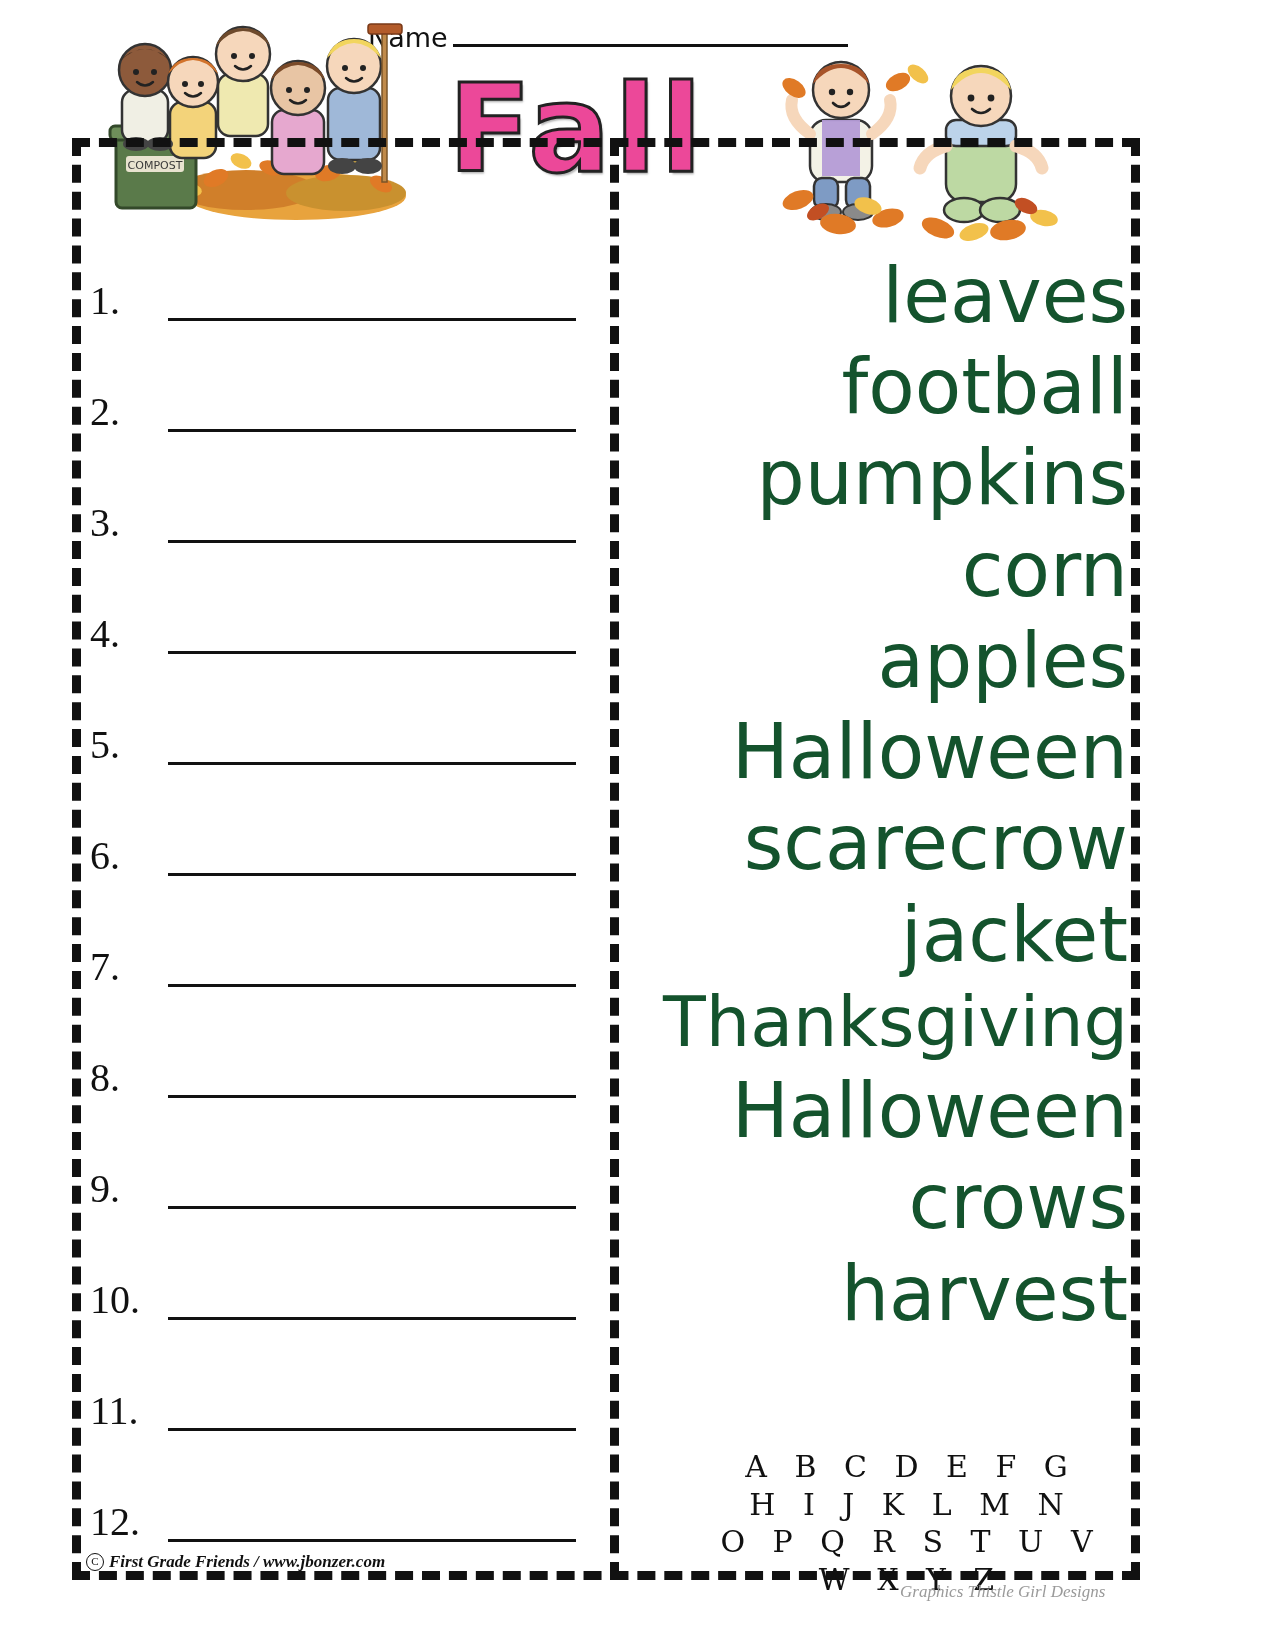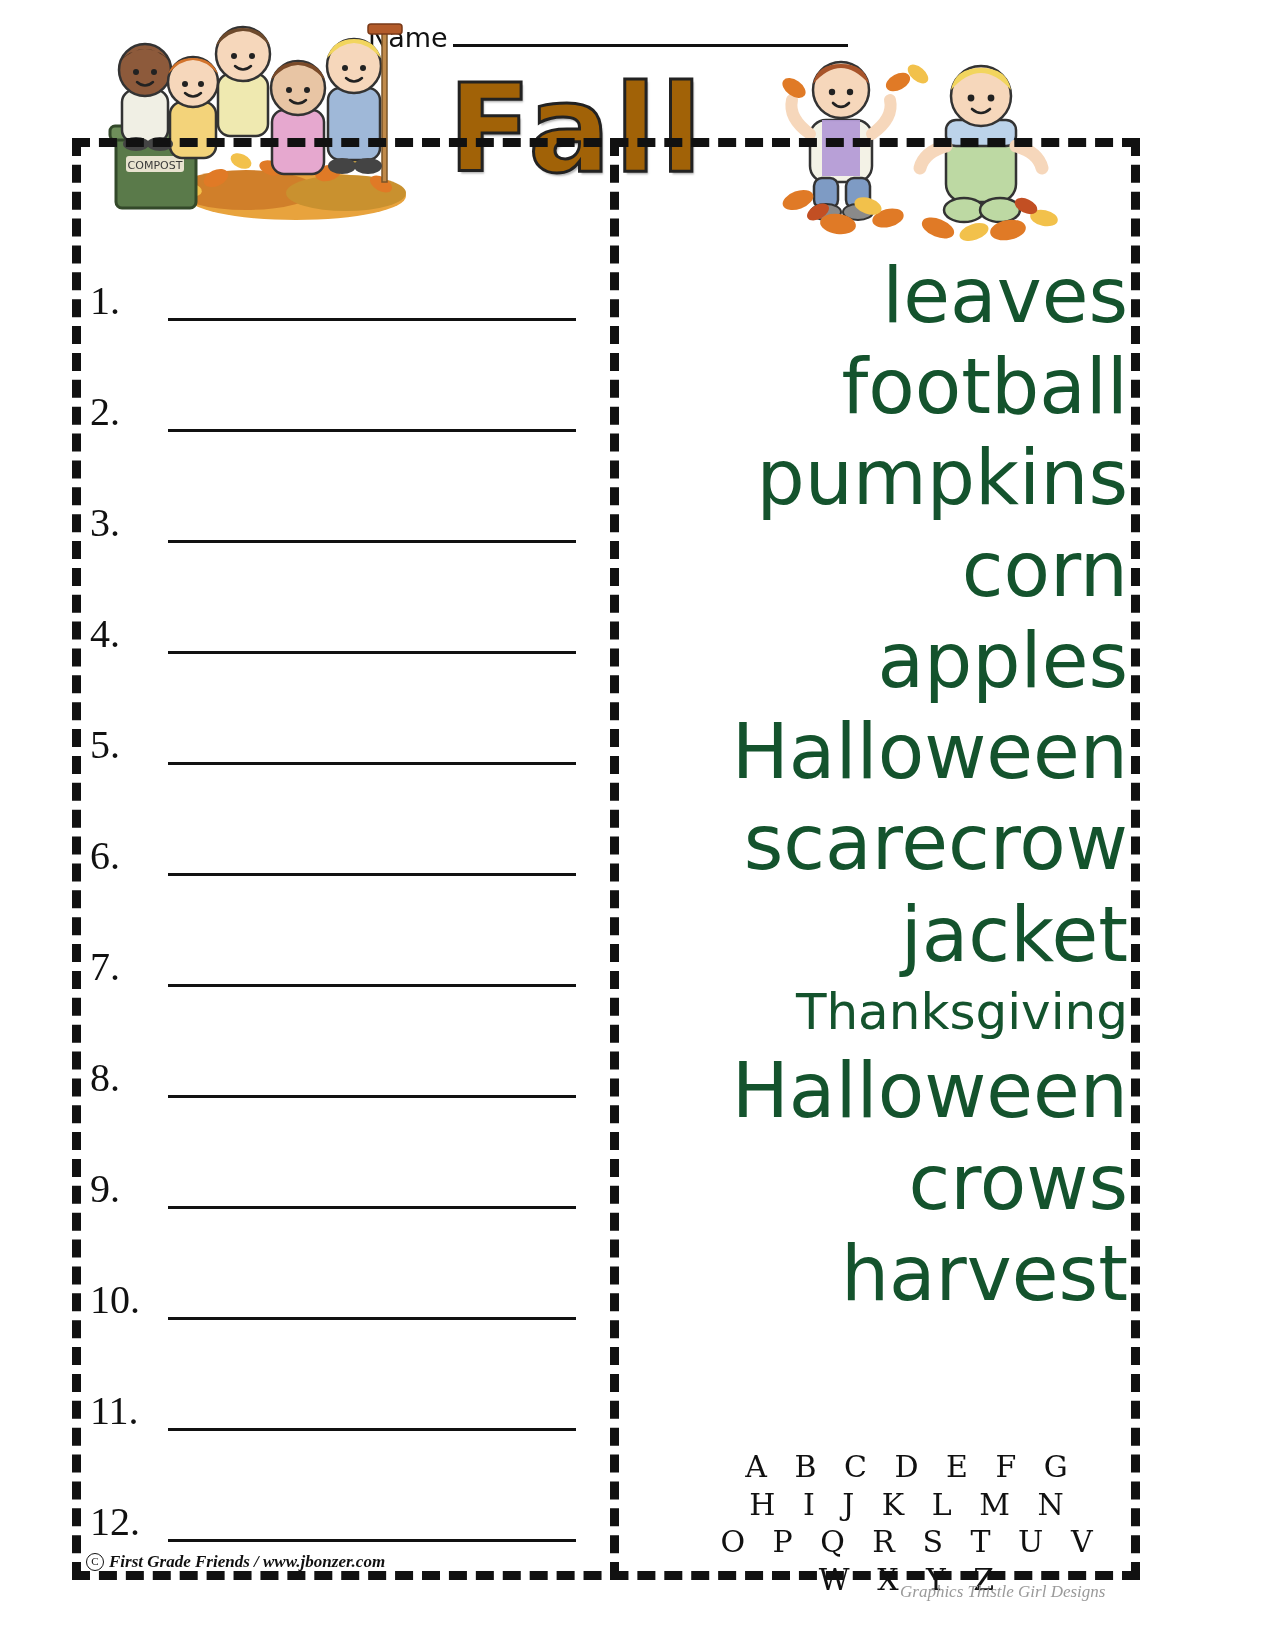--- a/index.html
+++ b/index.html
@@ -37,21 +37,21 @@
 
   
   .title {
     position: absolute;
     top: 68px;
     left: 448px;
     font-family: "DejaVu Sans", sans-serif;
     font-weight: bold;
     font-size: 122px;
     letter-spacing: 4px;
-    color: #a16207;
+    color: #ec4899;
     -webkit-text-stroke: 3px #222;
     text-shadow: 2px 3px 2px rgba(120,120,120,0.55);
     line-height: 1;
   }
 
   
   .frame {
     position: absolute;
     left: 72px;
     top: 138px;
@@ -107,21 +107,21 @@
     font-family: "DejaVu Sans", sans-serif;
     font-size: 76px;
     line-height: 0.99;
     color: #14532d;
     letter-spacing: 0px;
     margin-bottom: 16px;
     white-space: nowrap;
     text-align: right;
   }
   .word.small {
-    font-size: 50px;
+    font-size: 70px;
   }
 
   
   .alphabet {
     position: absolute;
     left: 672px;
     top: 1448px;
     width: 430px;
     text-align: center;
     font-family: "DejaVu Serif", serif;

